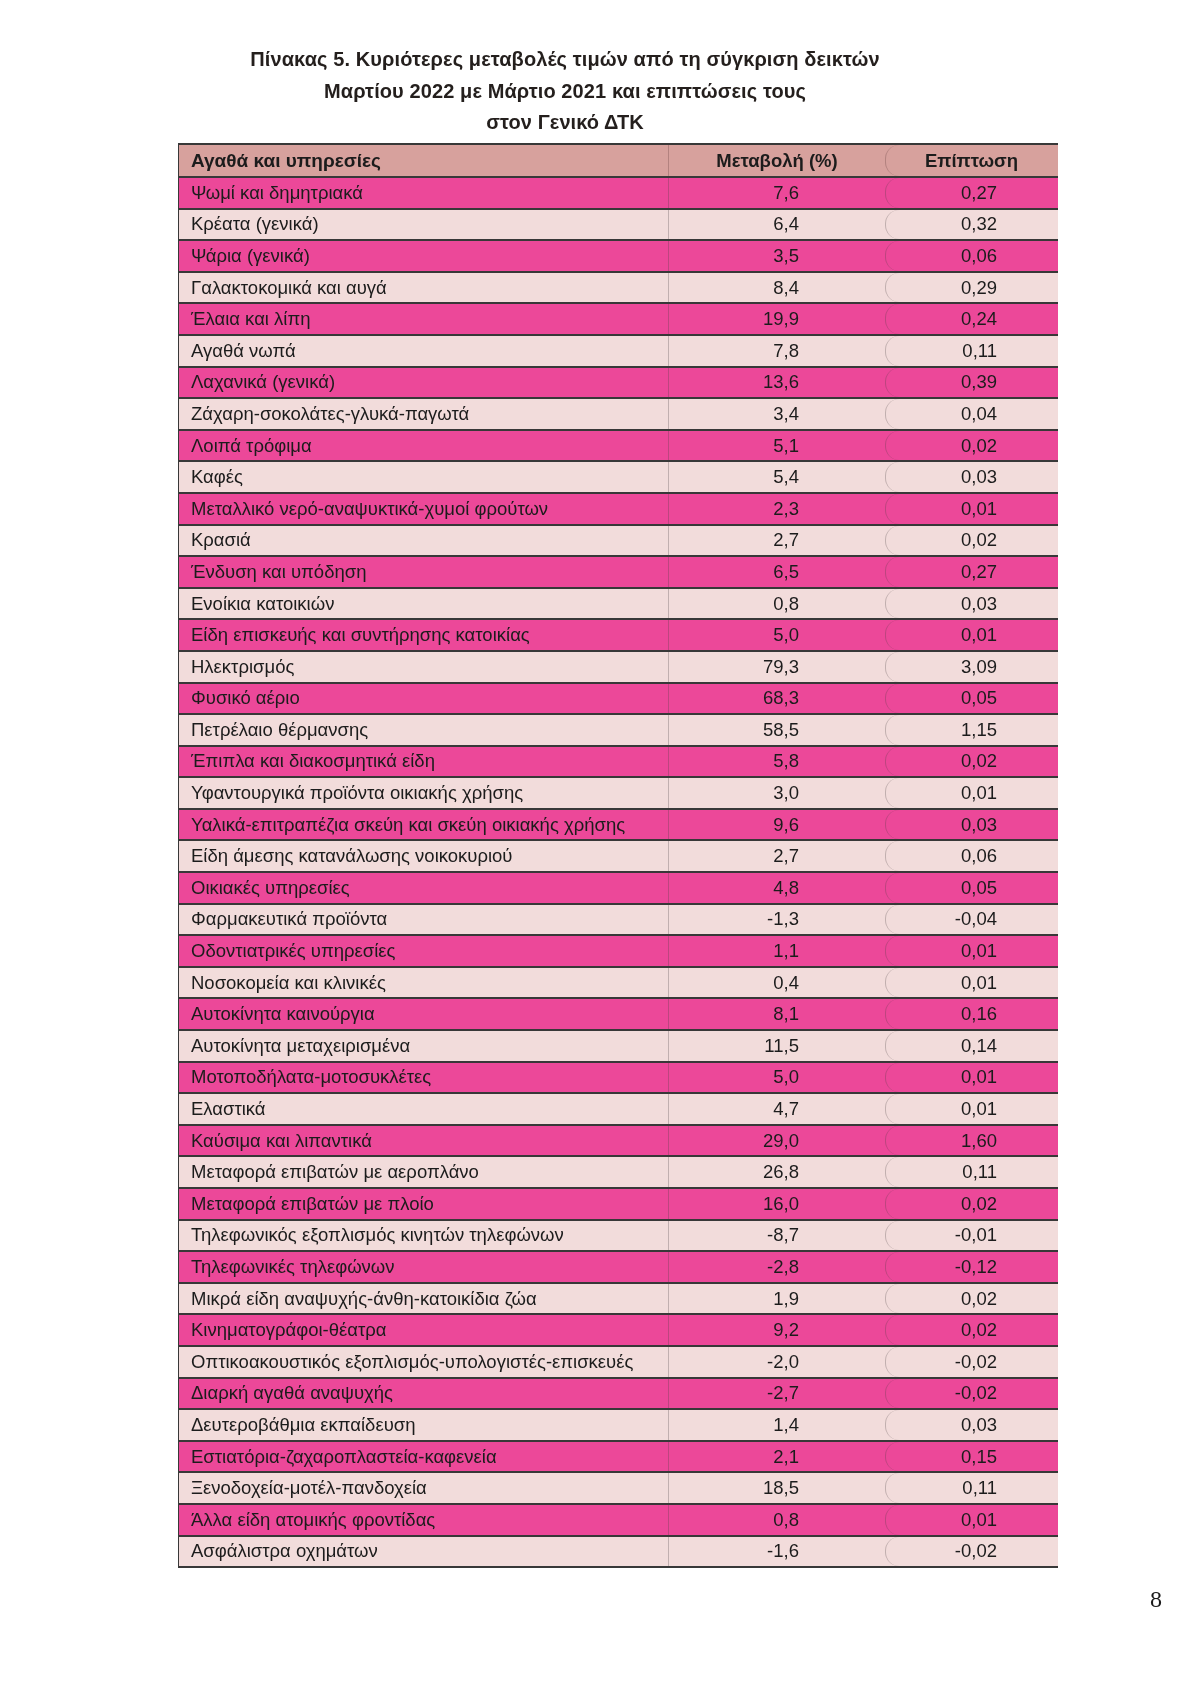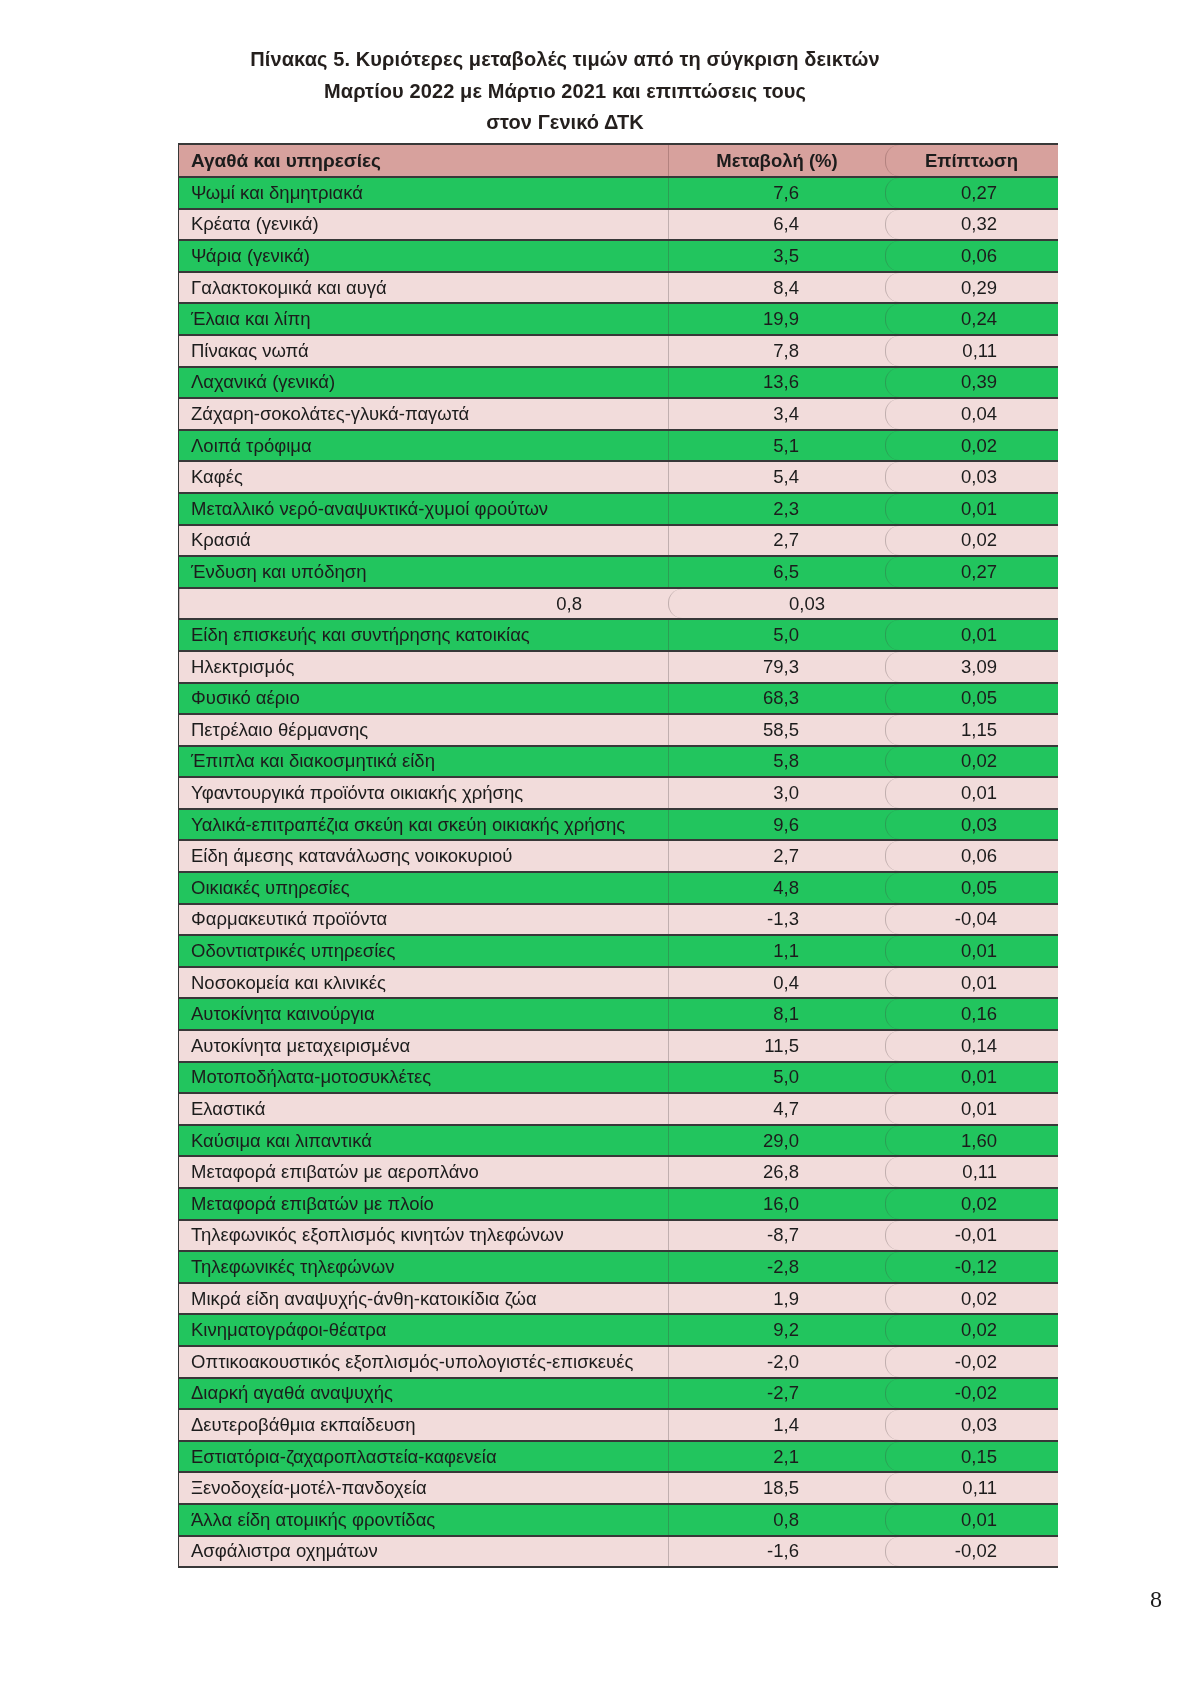--- a/index.html
+++ b/index.html
@@ -35,21 +35,21 @@
     border-left: 1.5px solid var(--border, #383838);
     box-sizing: border-box;
     margin-left: 8px;
   }
   .row {
     display: grid;
     grid-template-columns: 489px 217px 172px;
     height: 31.6px;
     box-sizing: border-box;
     border-bottom: 2.5px solid var(--border, #383838);
-    background: #22c55e;
+    background: #ec4899;
   }
   .row.header {
     height: 33px;
     background: var(--header-bg, #d7a19d);
     font-weight: 700;
     font-size: 19px;
   }
   .tbody .row:nth-child(even) {
     background: var(--row-alt-bg, #f2dcdb);
   }
@@ -137,21 +137,21 @@
     <div class="cell c3">0,29</div>
   </div>
 
   <div class="row body-row">
     <div class="cell c1">Έλαια και λίπη</div>
     <div class="cell c2">19,9</div>
     <div class="cell c3">0,24</div>
   </div>
 
   <div class="row body-row">
-    <div class="cell c1">Πίνακας νωπά</div>
+    <div class="cell c1">Αγαθά νωπά</div>
     <div class="cell c2">7,8</div>
     <div class="cell c3">0,11</div>
   </div>
 
   <div class="row body-row">
     <div class="cell c1">Λαχανικά (γενικά)</div>
     <div class="cell c2">13,6</div>
     <div class="cell c3">0,39</div>
   </div>
 
@@ -185,20 +185,21 @@
     <div class="cell c3">0,02</div>
   </div>
 
   <div class="row body-row">
     <div class="cell c1">Ένδυση και υπόδηση</div>
     <div class="cell c2">6,5</div>
     <div class="cell c3">0,27</div>
   </div>
 
   <div class="row body-row">
+    <div class="cell c1">Ενοίκια κατοικιών</div>
     <div class="cell c2">0,8</div>
     <div class="cell c3">0,03</div>
   </div>
 
   <div class="row body-row">
     <div class="cell c1">Είδη επισκευής και συντήρησης κατοικίας</div>
     <div class="cell c2">5,0</div>
     <div class="cell c3">0,01</div>
   </div>
 

